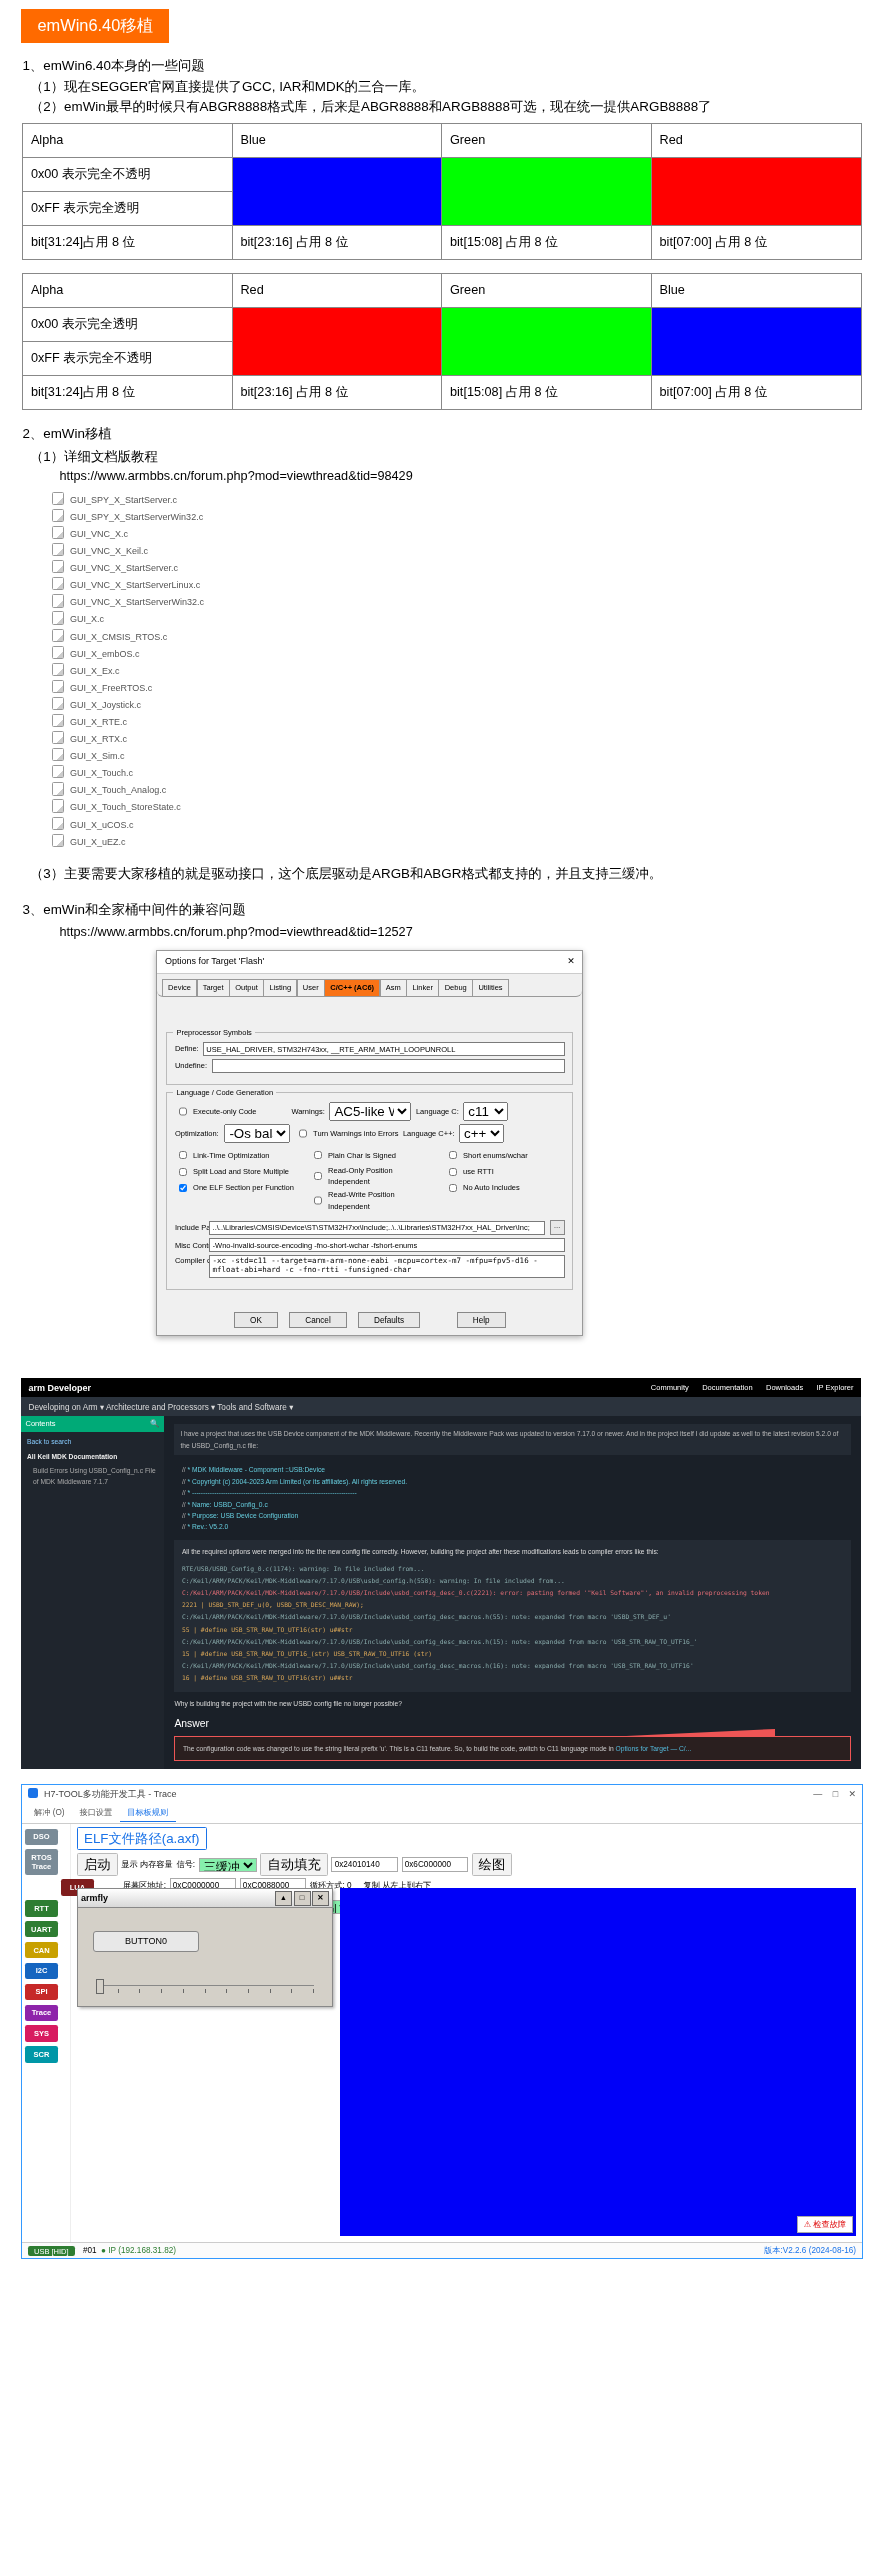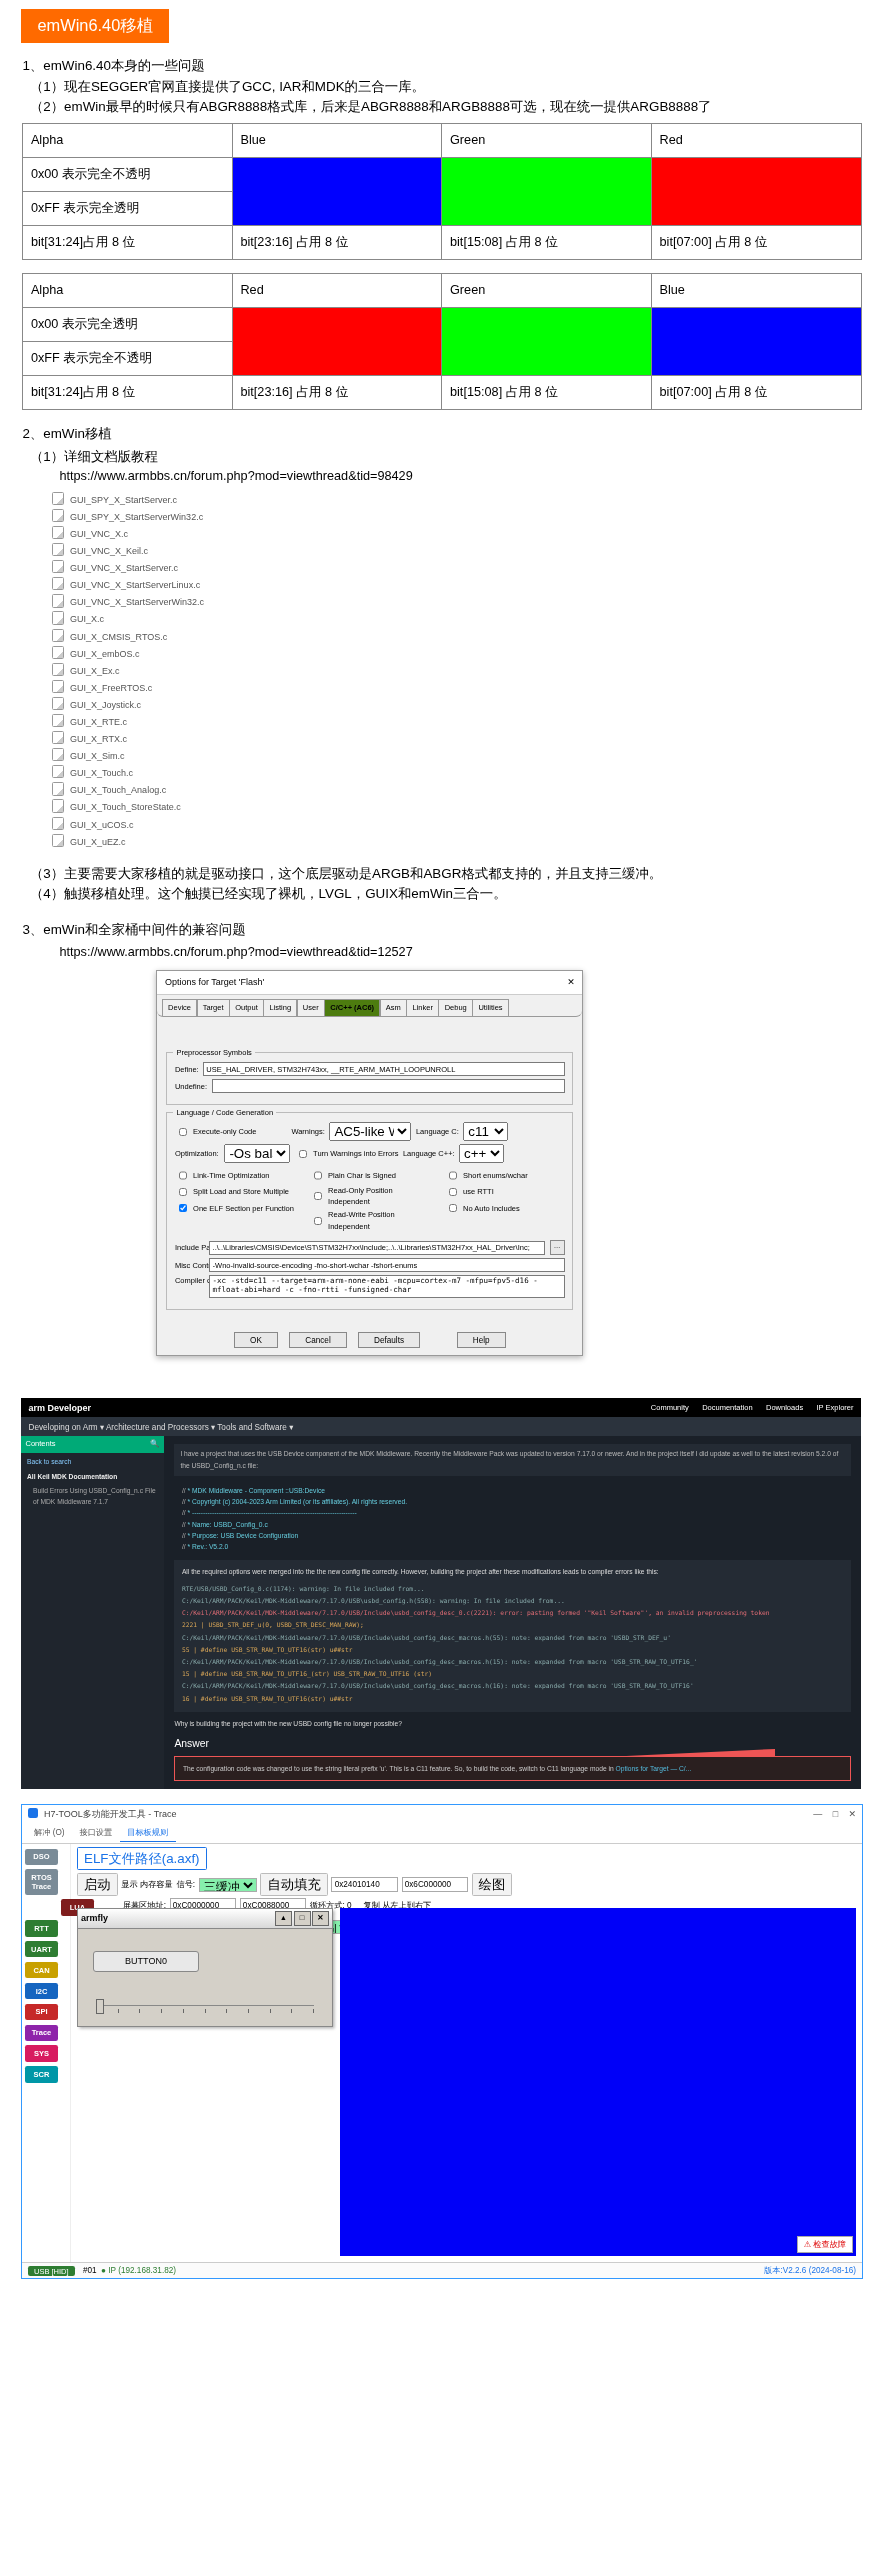--- a/index.html
+++ b/index.html
@@ -92,21 +92,21 @@
     font-size: 7.5px;
     border-radius: 6px;
   }
   .keil-tab {
     padding: 2.2px 5.2px;
     border: 0.7px solid #999;
     border-bottom: none;
     background: #f0f0f0;
     margin-right: -0.7px;
   }
-  .keil-tab.active { background: #4d7c0f; font-weight: bold; }
+  .keil-tab.active { background: #f97316; font-weight: bold; }
   .keil-body { padding: 7.5px 9px; margin-top: 28px; }
   .keil-group {
     border: 0.7px solid #bbb;
     padding: 6px 7.5px 7.5px 7.5px;
     margin-bottom: 7.5px;
     position: relative;
   }
   .keil-group-title {
     position: absolute;
     top: -6px; left: 6px;
@@ -356,21 +356,20 @@
       <div>GUI_X_RTX.c</div>
       <div>GUI_X_Sim.c</div>
       <div>GUI_X_Touch.c</div>
       <div>GUI_X_Touch_Analog.c</div>
       <div>GUI_X_Touch_StoreState.c</div>
       <div>GUI_X_uCOS.c</div>
       <div>GUI_X_uEZ.c</div>
     </div>
 
   <div class="indent1">（3）主要需要大家移植的就是驱动接口，这个底层驱动是ARGB和ABGR格式都支持的，并且支持三缓冲。</div>
-  <div class="indent1">（4）触摸移植处理。这个触摸已经实现了裸机，LVGL，GUIX和emWin三合一。</div>
 
   <div class="section-head" style="margin-top:16px">3、emWin和全家桶中间件的兼容问题</div>
   <div class="indent1 link-text" style="margin-left:37px">https://www.armbbs.cn/forum.php?mod=viewthread&amp;tid=12527</div>
 
   <div class="keil-dialog">
     <div class="keil-titlebar">
       <span>Options for Target 'Flash'</span>
       <span>✕</span>
     </div>
     <div class="keil-tabs" id="keil-tabs">

